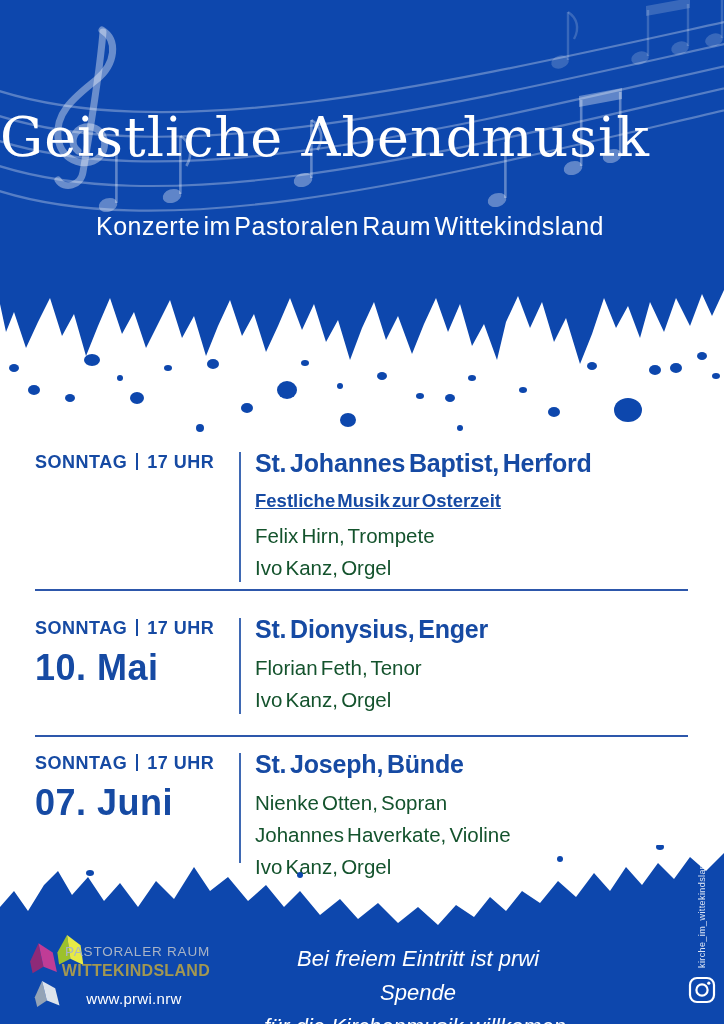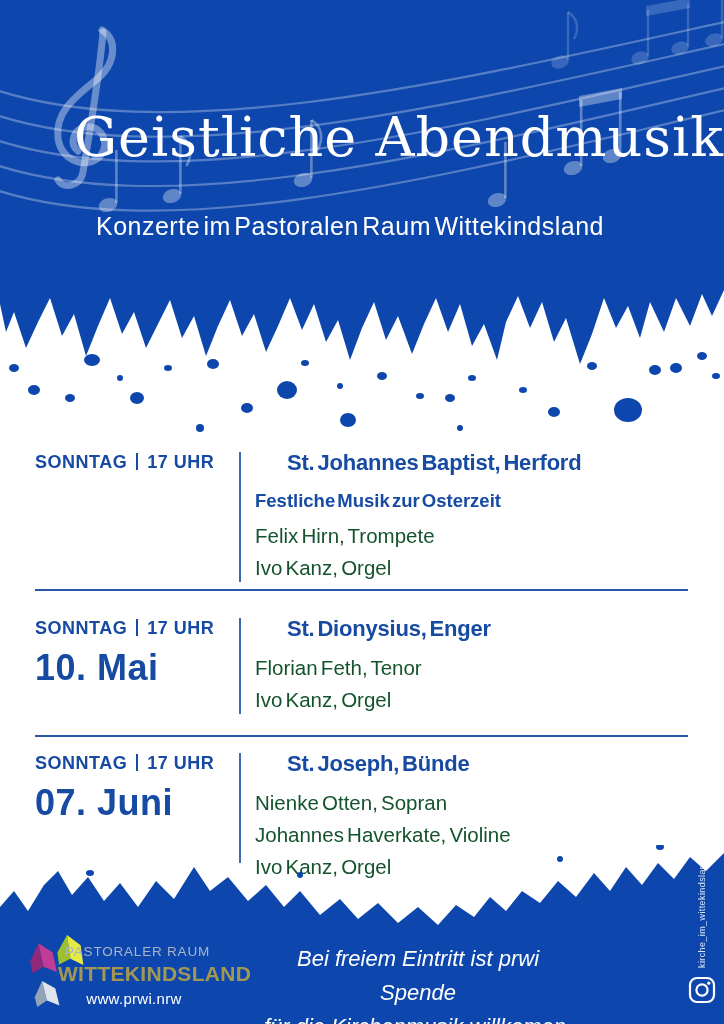--- a/index.html
+++ b/index.html
@@ -1,44 +1,44 @@
 <!DOCTYPE html>
 <html><head>
 <meta charset="utf-8">
 <style>
   html,body{margin:0;padding:0;background:#ffffff;}
   .poster{position:relative;width:724px;height:1024px;overflow:hidden;background:#ffffff;
           font-family:"Liberation Sans",sans-serif;}
   
   .header-bg{position:absolute;left:0;top:0;width:724px;height:270px;background:#0d47ad;}
   .header-decor{position:absolute;left:0;top:0;}
-  .poster-title{position:absolute;left:0;top:106px;width:724px;text-align:right;
+  .poster-title{position:absolute;left:0;top:106px;width:724px;text-align:left;
     font-family:"DejaVu Serif",serif;font-size:54px;font-weight:400;color:#ffffff;
     letter-spacing:1px;white-space:nowrap;}
   .poster-subtitle{position:absolute;left:0;top:212px;width:700px;text-align:center;
     font-size:25px;color:#ffffff;letter-spacing:0.5px;word-spacing:-4px;white-space:nowrap;}
   .splatter-top{position:absolute;left:0;top:268px;}
   .splatter-bottom{position:absolute;left:0;top:845px;}
   
   .event-when{position:absolute;left:35px;width:200px;color:#164aa3;}
   .event-daytime{font-size:18px;font-weight:bold;letter-spacing:0.5px;white-space:nowrap;}
   .pipe{display:inline-block;width:2px;height:17px;background:#164aa3;margin:0 9px;vertical-align:-2px;}
   .event-date{font-size:36px;font-weight:bold;letter-spacing:0.5px;margin-top:8px;white-space:nowrap;}
   .vline{position:absolute;left:239px;width:2px;background:#1d4fa6;opacity:0.85;}
   .event-details{position:absolute;left:255px;width:440px;color:#164aa3;}
-  .event-venue{font-size:22px;font-weight:bold;letter-spacing:-0.2px;word-spacing:-3px;line-height:30px;white-space:nowrap;margin-left:32px;}
-  .event-program{font-size:18.5px;font-weight:bold;word-spacing:-3px;margin-top:12px;line-height:22px;white-space:nowrap;}
+  .event-venue{font-size:25px;font-weight:bold;letter-spacing:-0.2px;word-spacing:-3px;line-height:30px;white-space:nowrap;}
+  .event-program{font-size:18.5px;font-weight:bold;word-spacing:-3px;margin-top:12px;line-height:22px;white-space:nowrap;text-decoration:underline;}
   .performers{margin-top:8px;}
   .performer-line{font-size:20.5px;color:#14532d;word-spacing:-2.5px;line-height:32px;white-space:nowrap;}
   .event-divider{position:absolute;left:35px;width:653px;height:2px;background:#2d57ab;}
   
   .org-logo{position:absolute;left:26px;top:933px;}
   .org-name{position:absolute;left:58px;top:944px;width:152px;text-align:right;}
   .org-name-line1{font-size:13.5px;letter-spacing:0.8px;color:#a9b4c6;white-space:nowrap;}
-  .org-name-line2{font-size:21px;font-weight:bold;letter-spacing:0.3px;color:#a39851;margin-top:3px;white-space:nowrap;}
+  .org-name-line2{font-size:16px;font-weight:bold;letter-spacing:0.3px;color:#a39851;margin-top:3px;white-space:nowrap;}
   .website{position:absolute;left:58px;top:990px;width:152px;text-align:center;
     font-size:15px;color:#ffffff;letter-spacing:0.3px;cursor:pointer;}
   .donation{position:absolute;left:262px;top:942px;width:312px;text-align:center;
     font-style:italic;font-size:22px;color:#ffffff;line-height:34px;}
   .ig-handle{position:absolute;left:697px;top:968px;width:110px;font-size:9px;color:rgba(255,255,255,0.85);
     letter-spacing:0.4px;transform:rotate(-90deg);transform-origin:left top;white-space:nowrap;}
   .ig-icon{position:absolute;left:688px;top:976px;cursor:pointer;}
 </style>
 </head>
 <body>

